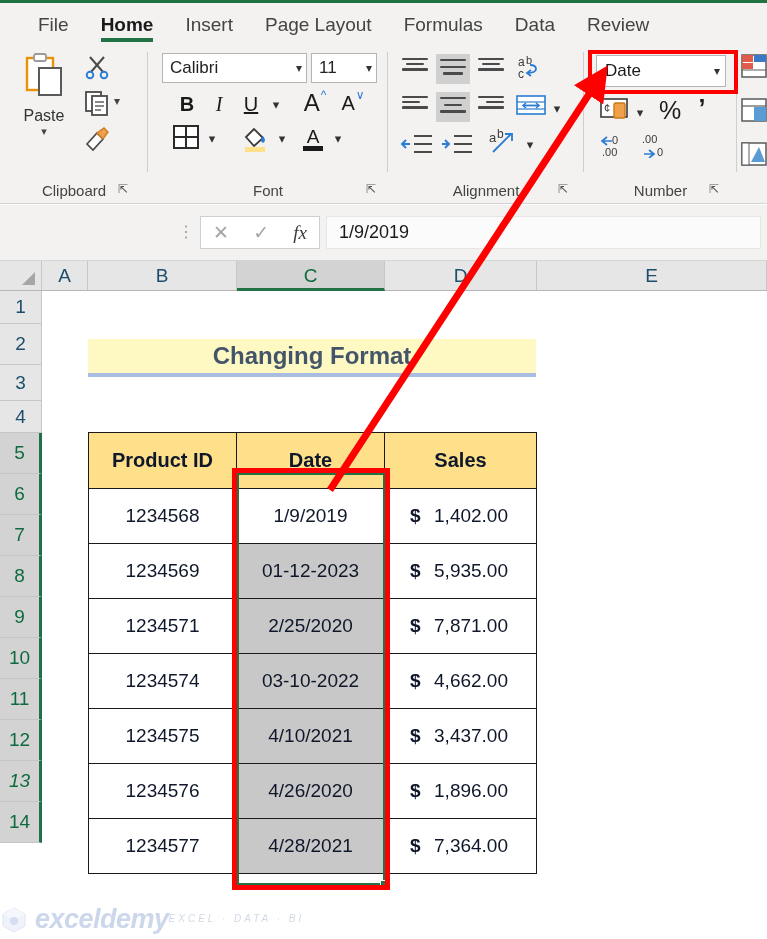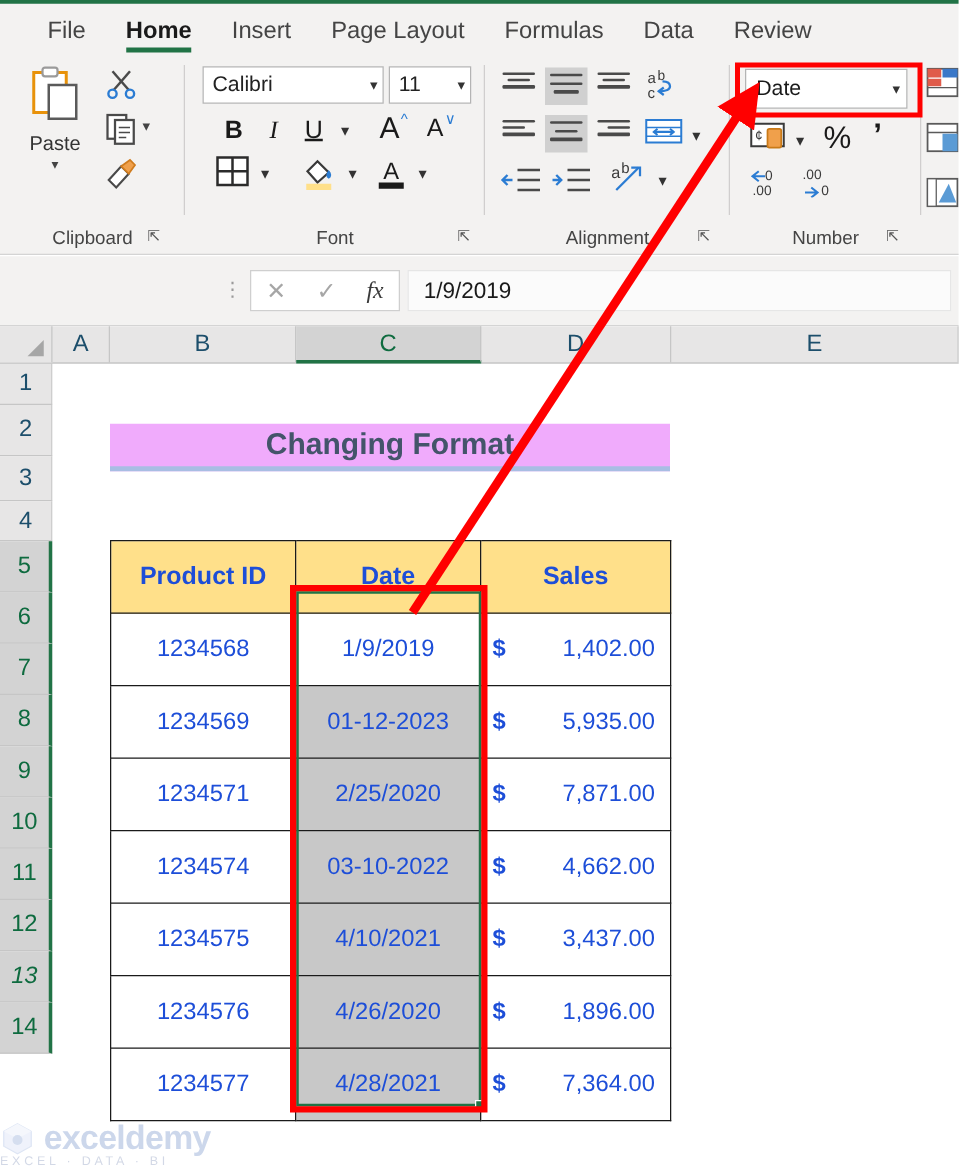--- a/index.html
+++ b/index.html
@@ -135,32 +135,32 @@
     background: #e7e6e6; border-bottom: 1px solid #c6c6c6; border-right: 1px solid #c6c6c6;
     font-size: 19px; color: #1c4e6b;
     display: flex; align-items: center; justify-content: center;
   }
   .rowcell.sel { background: #d3d3d3; color: #0e6b3f; border-right: 3px solid #217346; }
 
   
   .sheet { position: absolute; left: 42px; top: 30px; right: 0; bottom: 0; background: #fff; }
 
   .title-band {
-    position: absolute; background: #f0abfc;
+    position: absolute; background: #fef9c3;
     border-bottom: 4px solid #a9bde3;
     display: flex; align-items: center; justify-content: center;
     font-size: 24px; font-weight: bold; color: #44546a;
   }
 
   
   .dtable { position: absolute; border-collapse: collapse; }
   .dtable td, .dtable th {
     border: 1.5px solid #1a1a1a;
-    font-size: 19px; color: #1d4ed8;
-    height: 58px; padding: 0;
+    font-size: 19px; color: #0f172a;
+    height: 41px; padding: 16px;
   }
   .dtable th { background: #ffe08a; font-weight: bold; text-align: center; font-size: 20px; }
   .c-id { width: 148px; text-align: center; }
   .c-dt { width: 148px; text-align: center; }
   .c-sl { width: 152px; }
   .sales-cell { display: flex; align-items: center; justify-content: space-between; padding: 0 12px 0 9px; }
   .sales-cell .cur { font-weight: bold; }
   .shaded { background: #c8c8c8; }
 
   
@@ -174,22 +174,23 @@
 
   
   .redcol { position: absolute; border: 5px solid #ff0000; pointer-events: none; }
 
   
   .arrow-layer { position: absolute; left: 0; top: 0; width: 767px; height: 939px; pointer-events: none; }
 
   
   .watermark {
     position: absolute; left: 0; right: 0; bottom: 4px;
-    display: flex; flex-direction: column; 
+    display: flex; flex-direction: row; align-items: center;
     opacity: 0.72;
+    font-style: italic;
   }
   .wm-row { display: flex; align-items: center; gap: 7px; }
   .wm-text { font-size: 27px; font-weight: bold; color: #b9c8e4; letter-spacing: -0.5px; }
   .wm-sub { font-size: 10px; color: #c2cadd; letter-spacing: 3px; margin-top: -2px; }
 </style>
 </head>
 <body>
 
 <div id="app">
 

